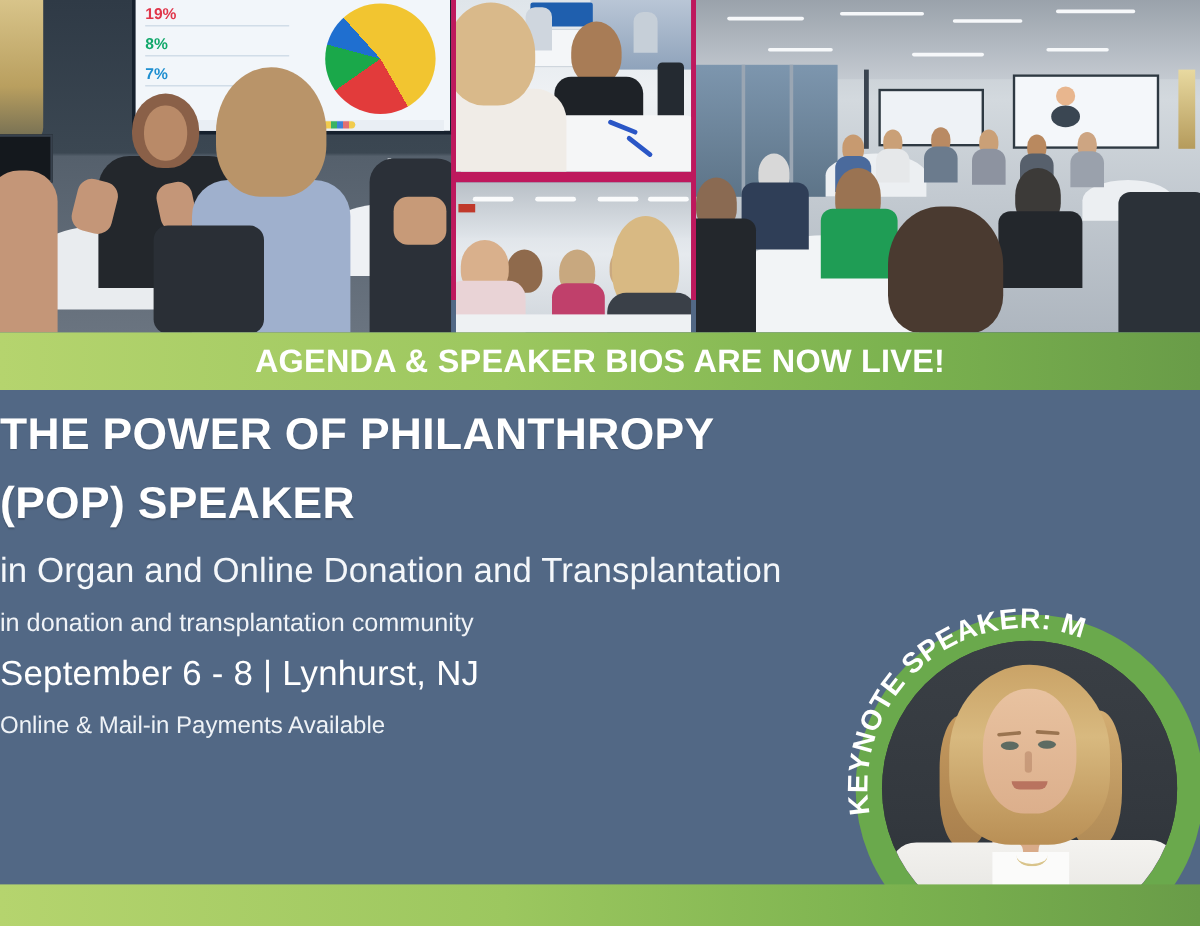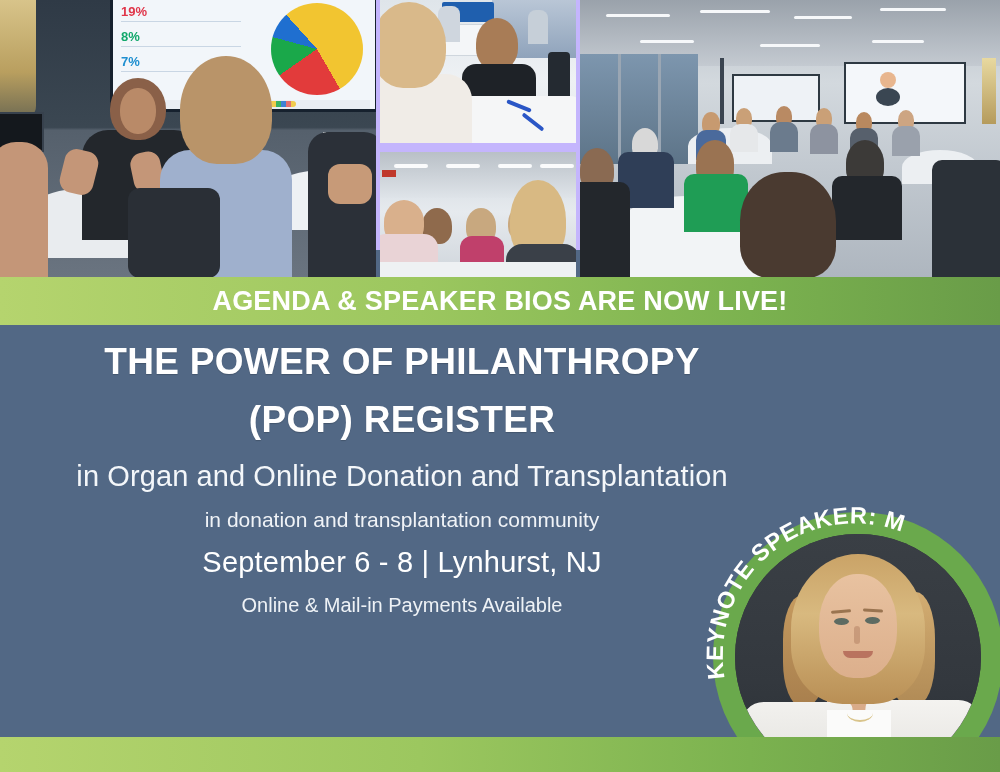--- a/index.html
+++ b/index.html
@@ -4,21 +4,21 @@
 <style>
   html,body{margin:0;padding:0;}
   body{
     width:1000px;height:772px;overflow:hidden;
     font-family:"Liberation Sans",sans-serif;
     background:#526885;
   }
   .banner{position:relative;width:1000px;height:772px;overflow:hidden;background:#526885;}
 
   
-  .collage{position:absolute;left:0;top:0;width:1000px;height:250px;background:#c4b5fd;display:flex;gap:4px;}
+  .collage{position:absolute;left:0;top:0;width:1000px;height:250px;background:#be185d;display:flex;gap:4px;}
   .col{position:relative;overflow:hidden;}
   .col-left{width:376px;height:277px;}
   .col-mid{width:196px;height:277px;display:flex;flex-direction:column;gap:9px;}
   .col-right{flex:1;height:277px;}
   .photo{position:relative;overflow:hidden;background:#6d7f93;}
   .ph-a{width:100%;height:277px;}
   .ph-b{width:100%;height:143px;}
   .ph-c{width:100%;height:125px;}
 
   
@@ -108,21 +108,21 @@
     position:absolute;left:0;top:277px;width:1000px;height:48px;
     background:linear-gradient(90deg,#b5d46e 0%,#9cc75f 42%,#7bb24f 75%,#699c48 100%);
     display:flex;align-items:center;justify-content:center;z-index:3;
   }
   .green-top .gt{
     color:#ffffff;font-size:27px;font-weight:600;letter-spacing:.2px;white-space:nowrap;
   }
 
   
   .body-area{position:absolute;left:0;top:325px;width:1000px;height:412px;background:#526885;z-index:1;}
-  .content{position:absolute;left:0;top:0;width:804px;text-align:center;}
+  .content{position:absolute;left:0;top:0;width:804px;text-align:left;}
   .h1a,.h1b{
     color:#ffffff;font-weight:bold;font-size:37px;line-height:1.0;letter-spacing:.3px;
     text-shadow:0 1px 1px rgba(0,0,0,.18);
   }
   .h1a{margin-top:18px;}
   .h1b{margin-top:21px;}
   .h2line{color:#f4f7fa;font-size:29px;font-weight:400;margin-top:22px;letter-spacing:.1px;}
   .sub{color:#f0f3f7;font-size:21px;font-weight:400;margin-top:13px;line-height:1.38;}
   .sub .l2{display:block;}
   .date{color:#ffffff;font-size:29px;font-weight:400;margin-top:11px;letter-spacing:.2px;}
@@ -314,21 +314,21 @@
     </div>
   </div>
 
   <div class="green-top">
     <span class="gt">AGENDA &amp; SPEAKER BIOS ARE NOW LIVE!</span>
   </div>
 
   <div class="body-area">
     <div class="content">
       <div class="h1a">THE POWER OF PHILANTHROPY</div>
-      <div class="h1b">(POP) REGISTER</div>
+      <div class="h1b">(POP) SPEAKER</div>
       <div class="h2line">in Organ and Online Donation and Transplantation</div>
       <div class="sub">
         <span class="l2">in donation and transplantation community</span>
       </div>
       <div class="date">September 6 - 8 | Lynhurst, NJ</div>
       <div class="pay">Online &amp; Mail-in Payments Available</div>
     </div>
   </div>
 
   <div class="badge">

